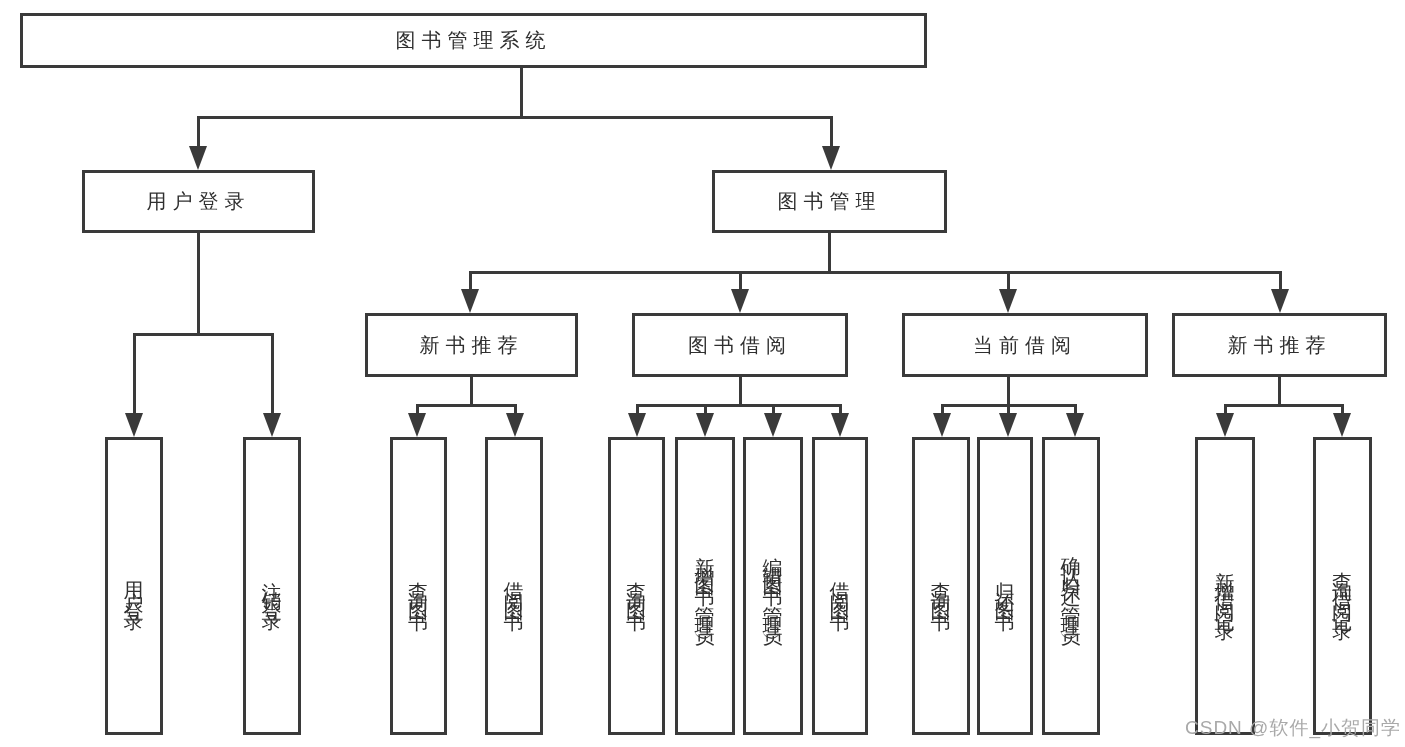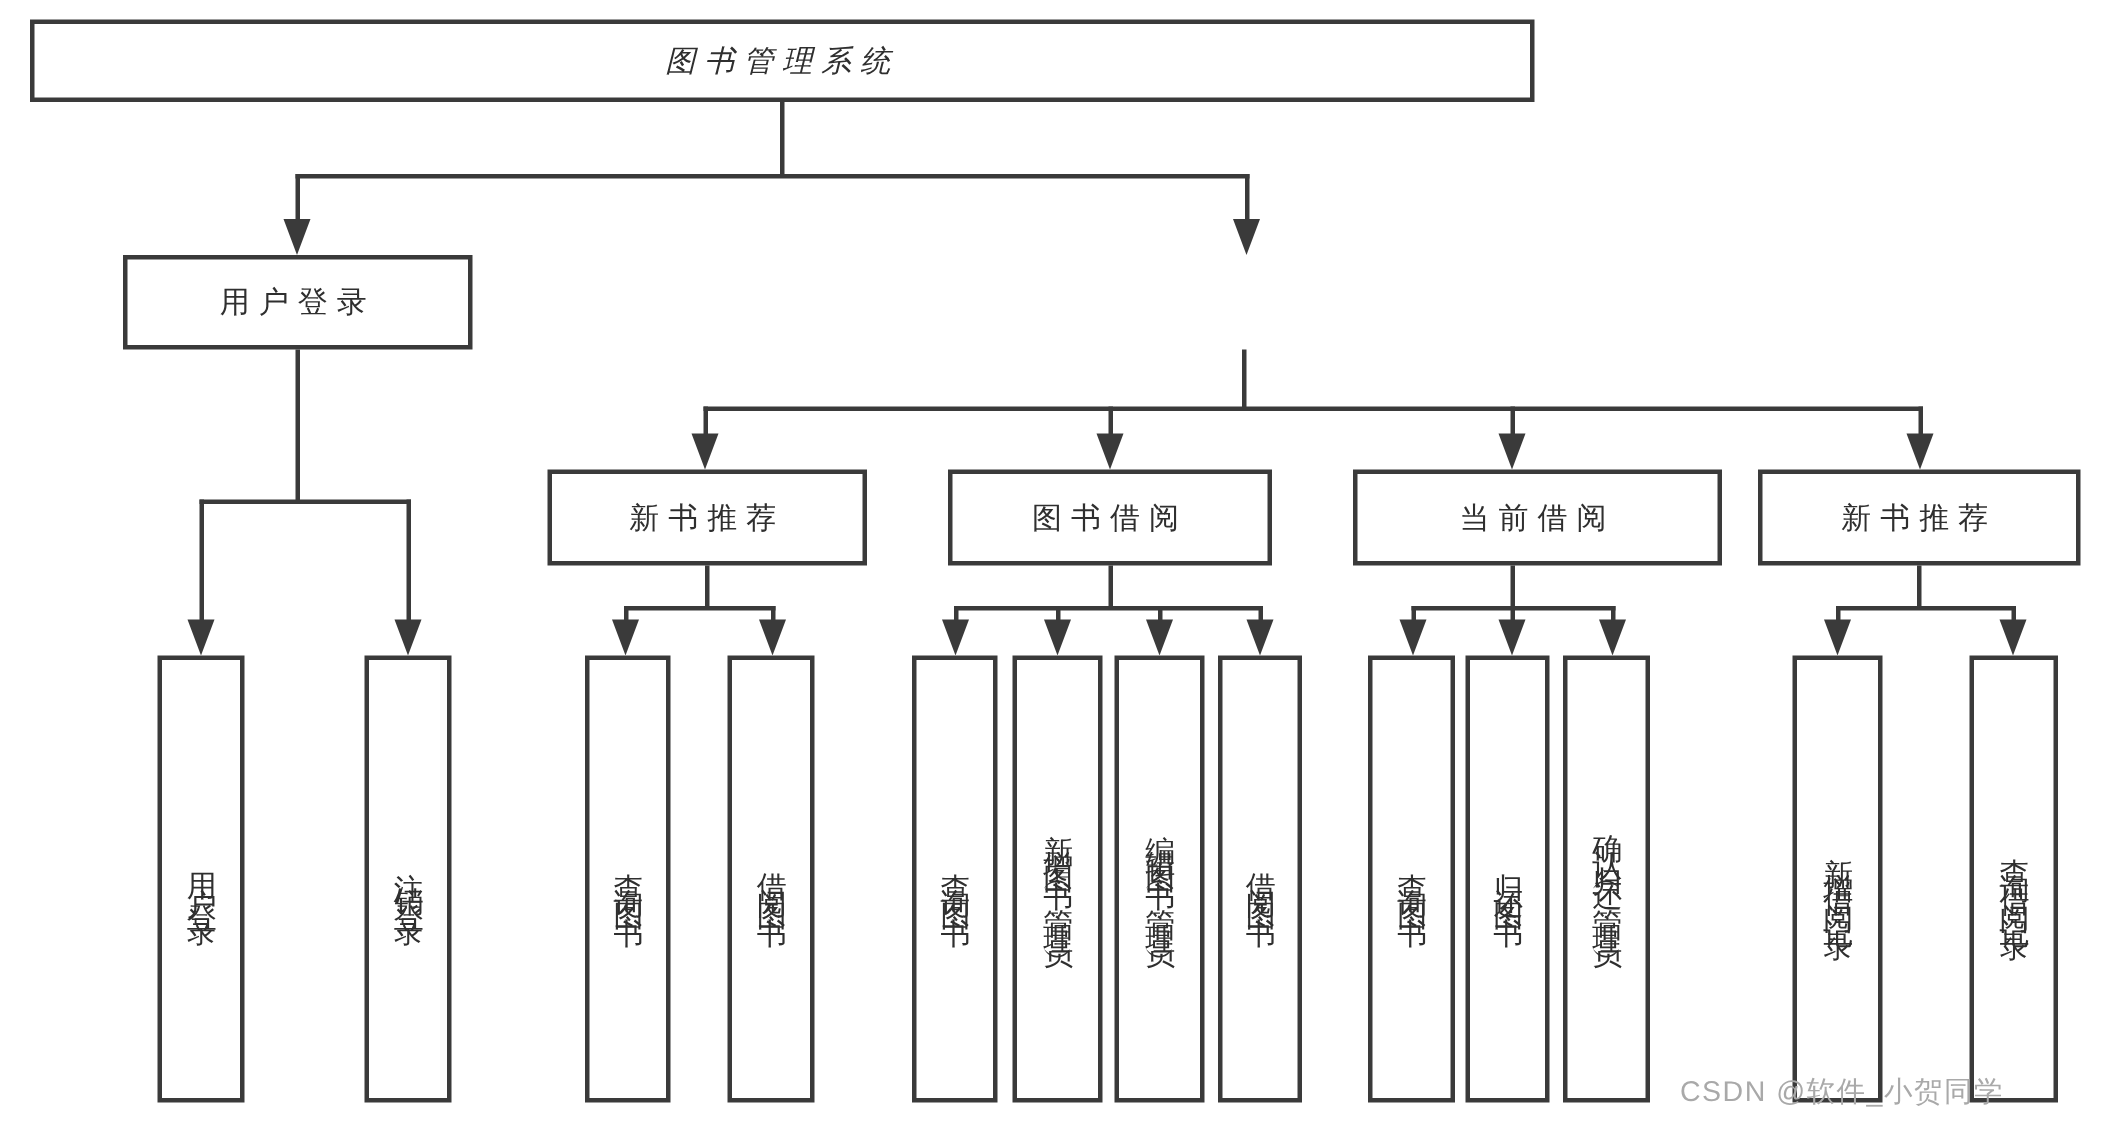--- a/index.html
+++ b/index.html
@@ -44,44 +44,45 @@
   .hl { position: absolute; height: 3px; background: var(--line); }
   .ar {
     position: absolute;
     width: 0; height: 0;
     border-left: 9px solid transparent;
     border-right: 9px solid transparent;
     border-top: 24px solid var(--line);
   }
   #watermark {
     position: absolute;
-    left: 1120px;
+    left: 1185px;
     top: 715px;
     font-size: 19px;
     letter-spacing: 1px;
     color: var(--watermark);
     z-index: 5;
     white-space: nowrap;
   }
 </style>
 </head>
 <body>
 
 <div id="canvas">
 
-  <div class="box" style="left:20px; top:13px; width:1003px; height:55px;font-style:italic;">图书管理系统</div>
+  <div class="box" style="left:20px; top:13px; width:907px; height:55px;">图书管理系统</div>
 
   <div class="vl" style="left:520px; top:68px; height:50px;"></div>
   <div class="hl" style="left:197px; top:116px; width:636px;"></div>
   <div class="vl" style="left:197px; top:116px; height:34px;"></div>
   <div class="ar" style="left:189px; top:146px;"></div>
   <div class="vl" style="left:830px; top:116px; height:34px;"></div>
   <div class="ar" style="left:822px; top:146px;"></div>
 
   <div class="box" style="left:82px; top:170px; width:233px; height:63px;">用户登录</div>
+  <div class="box" style="left:712px; top:170px; width:235px; height:63px;">图书管理</div>
 
   <div class="vl" style="left:197px; top:233px; height:103px;"></div>
   <div class="hl" style="left:133px; top:333px; width:141px;"></div>
   <div class="vl" style="left:133px; top:333px; height:84px;"></div>
   <div class="ar" style="left:125px; top:413px;"></div>
   <div class="vl" style="left:271px; top:333px; height:84px;"></div>
   <div class="ar" style="left:263px; top:413px;"></div>
 
   <div class="vl" style="left:828px; top:233px; height:41px;"></div>
   <div class="hl" style="left:469px; top:271px; width:813px;"></div>

